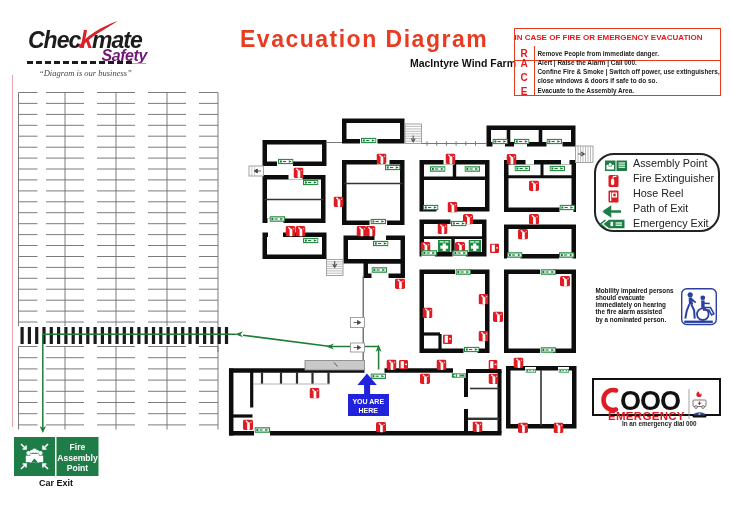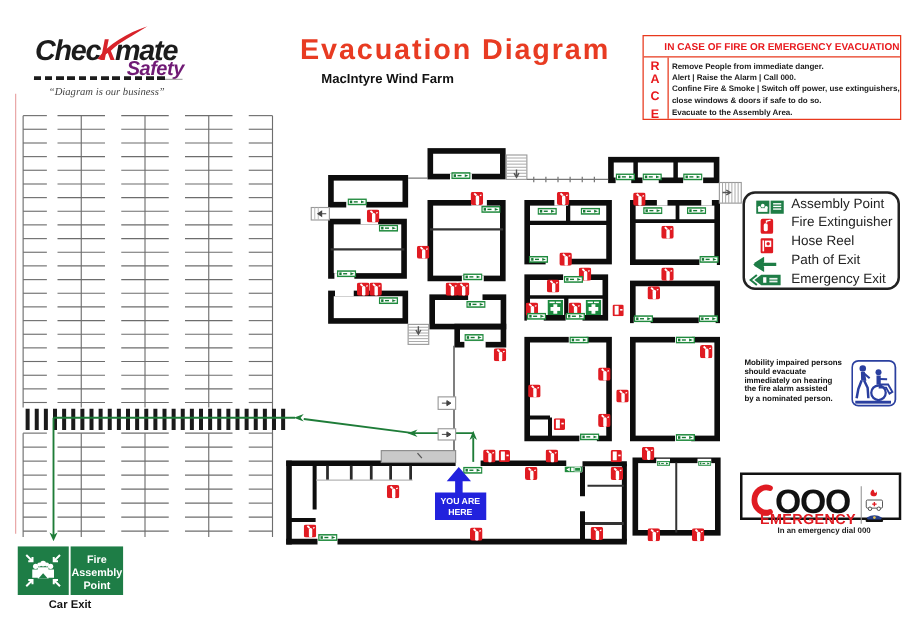--- a/index.html
+++ b/index.html
@@ -517,41 +517,41 @@
       <path d="M6,26 C14,15 30,5 46,0 L33,8 C23,14 13,20 9,27 Z" fill="#d8232a"></path>
     </svg>
  <div style="position:absolute;left:0px;top:46.5px;width:147px;text-align:right;font:italic 900 16px 'Liberation Sans',sans-serif;color:#701a75;letter-spacing:-0.4px">Safety</div>
  <div style="position:absolute;left:27px;top:63px;width:119px;height:1px;background:#aaa"></div>
  <div style="position:absolute;left:27px;top:60.5px;width:105px;height:3.4px;background:repeating-linear-gradient(90deg,#1c1c1c 0,#1c1c1c 6px,#fff 6px,#fff 9px)"></div>
  <div style="position:absolute;left:39px;top:67.5px;font:italic 8.5px 'Liberation Serif',serif;color:#444;white-space:nowrap">“Diagram is our business”</div>
 </div>
 
 <div class="abs" style="left:240px;top:26px;width:272px;text-align:left;font:bold 23px 'Liberation Sans',sans-serif;color:#e83b22;letter-spacing:1.5px">Evacuation Diagram</div>
 
-<div class="abs" style="left:257px;top:57px;width:272px;text-align:left;font:bold 10.5px 'Liberation Sans',sans-serif;color:#111">MacIntyre Wind Farm</div>
+<div class="abs" style="left:244px;top:57px;width:272px;text-align:right;font:bold 10.5px 'Liberation Sans',sans-serif;color:#111">MacIntyre Wind Farm</div>
 
 <div class="abs" style="left:513.5px;top:27.5px;width:207px;height:68.5px;border:1.6px solid #e8391d">
- <div style="height:17px;border-bottom:1.3px solid #e8391d;text-align:right;font:bold 8px 'Liberation Sans',sans-serif;color:#e8191d;line-height:17px;letter-spacing:0">IN CASE OF FIRE OR EMERGENCY EVACUATION</div>
+ <div style="height:32px;border-bottom:1.3px solid #e8391d;text-align:left;font:bold 8px 'Liberation Sans',sans-serif;color:#e8191d;line-height:17px;letter-spacing:0">IN CASE OF FIRE OR EMERGENCY EVACUATION</div>
  <div style="position:absolute;left:19px;top:17px;bottom:0;width:1.3px;background:#e8391d"></div>
  <div style="position:absolute;left:0;top:17px;width:19px;text-align:center;font:bold 10px 'Liberation Sans',sans-serif;color:#e8191d;line-height:1.0">
   <div style="margin-top:3px">R</div>
       <div style="margin-top:0.5px">A</div>
       <div style="margin-top:3.5px">C</div>
       <div style="margin-top:4px">E</div>
  </div>
  <div style="position:absolute;left:23px;top:20px;font:bold 6.4px 'Liberation Sans',sans-serif;color:#1a1a1a;line-height:1.45;white-space:nowrap">
   Remove People from immediate danger.<br>
   Alert | Raise the Alarm | Call 000.<br>
   Confine Fire &amp; Smoke | Switch off power, use extinguishers,<br>
   close windows &amp; doors if safe to do so.<br>
   Evacuate to the Assembly Area.
  </div>
 </div>
 
-<div class="abs" style="left:594px;top:153px;width:125.5px;height:78.5px;border:2px solid #222;border-radius:10px">
+<div class="abs" style="left:594px;top:153px;width:125.5px;height:78.5px;border:2px solid #222;border-radius:20px">
  <svg width="122" height="75" style="position:absolute;left:0;top:0">
   <g>
         <rect x="9" y="5.5" width="10.5" height="10.5" fill="#1e7d46"></rect>
         <rect x="20.5" y="5.5" width="10.5" height="10.5" fill="#1e7d46"></rect>
    <circle cx="14.2" cy="9.5" r="1.5" fill="#fff"></circle>
         <circle cx="11.5" cy="11" r="1.2" fill="#fff"></circle>
         <circle cx="17" cy="11" r="1.2" fill="#fff"></circle>
    <rect x="10.5" y="11.5" width="7.5" height="3" fill="#fff"></rect>
    <rect x="22.5" y="7.5" width="6.5" height="1.1" fill="#fff"></rect>
         <rect x="22.5" y="9.6" width="6.5" height="1.1" fill="#fff"></rect>

